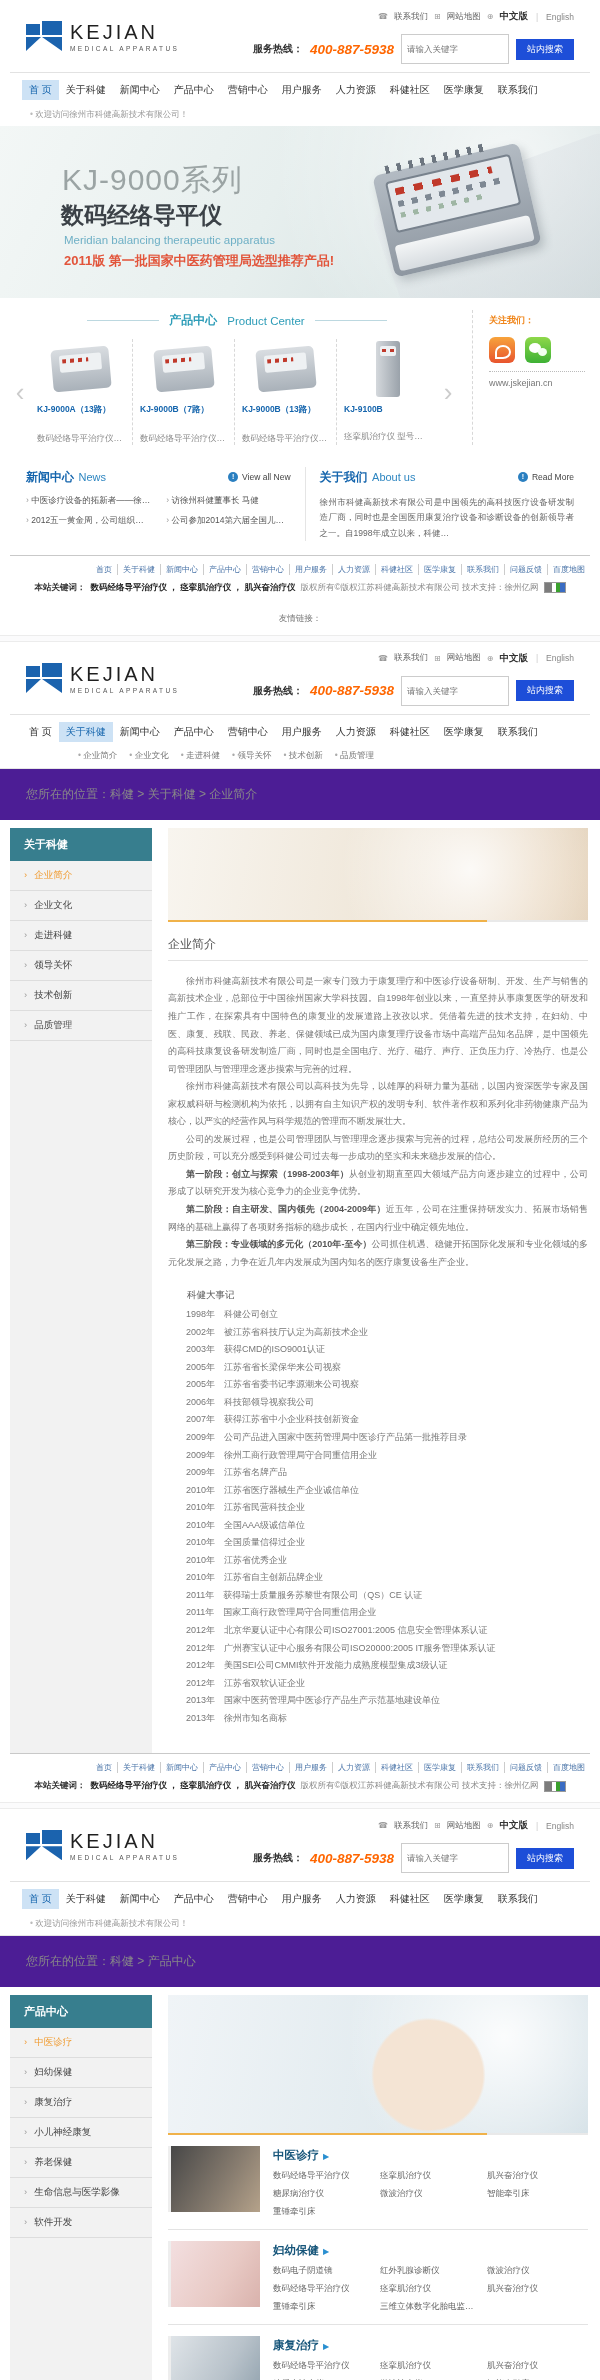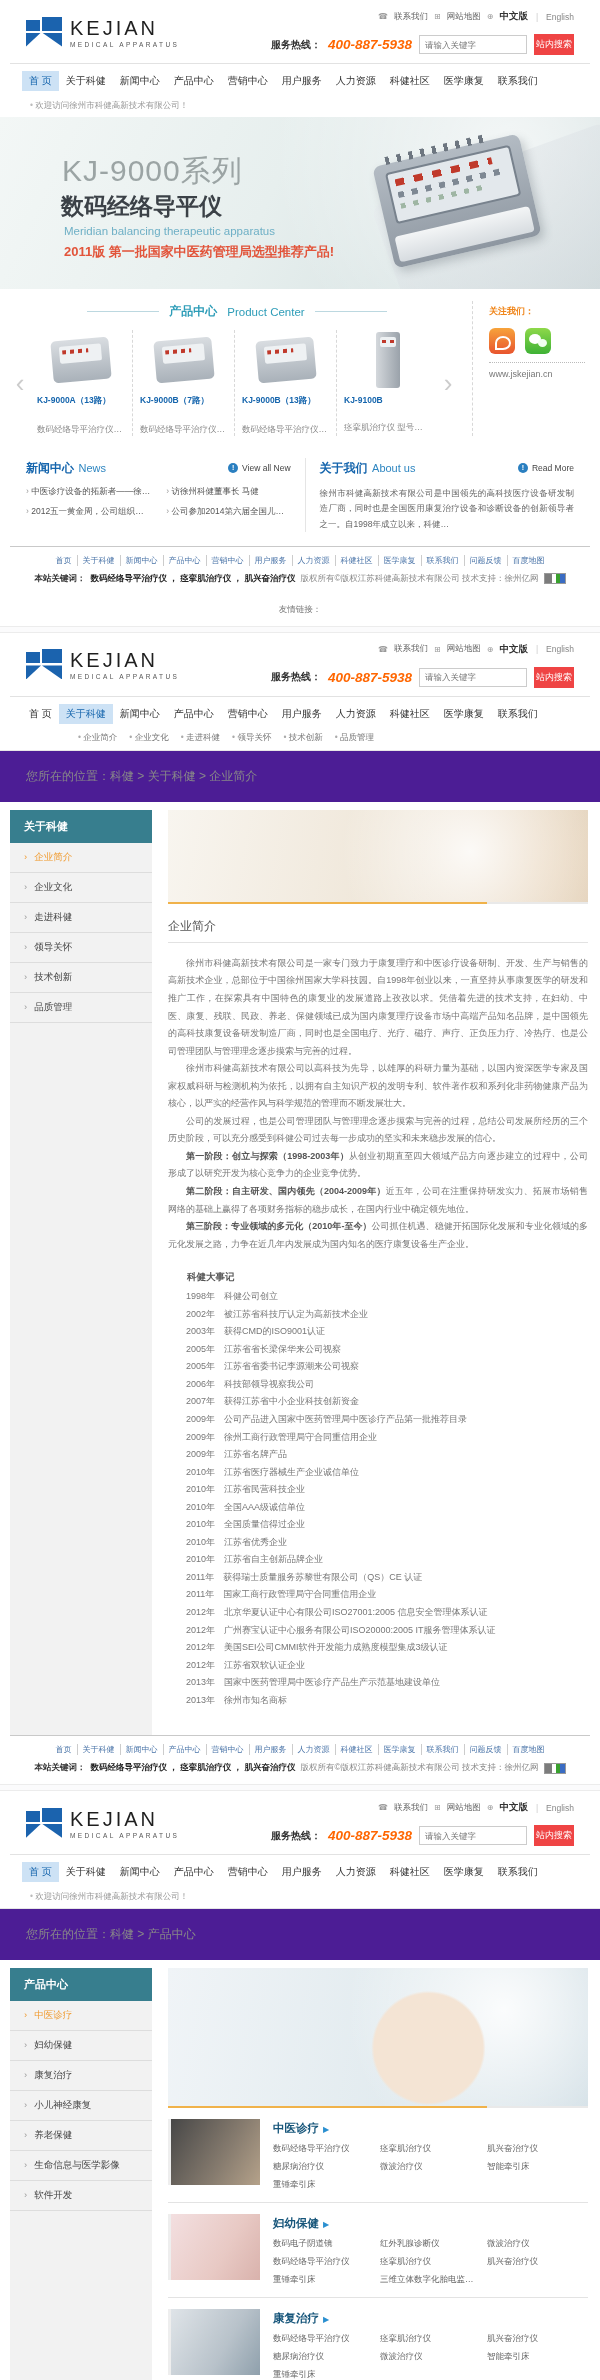--- a/index.html
+++ b/index.html
@@ -21,22 +21,22 @@
   .hdr-right{text-align:right}
   .top-links{display:flex;justify-content:flex-end;align-items:center;gap:6px;font-size:8.5px;color:#666}
   .tl-ico{color:#999;font-size:8px}
   .tl-item{cursor:pointer}
   .tl-cn{font-weight:bold;color:#333;font-size:9.5px}
   .tl-sep{color:#ccc;margin:0 2px}
   .tl-en{color:#888}
   .hot-row{display:flex;align-items:center;justify-content:flex-end;gap:7px;margin-top:11px}
   .hot-label{font-size:10px;font-weight:bold;color:#333}
   .hot-num{font-size:13.5px;font-weight:bold;font-style:italic;color:#f60}
-  .search-input{width:108px;height:19px;border:1px solid #ccc;font-size:8.5px;padding:0 5px;color:#666;outline:none}
-  .search-btn{height:21px;background:#ef4444;color:#fff;border:none;font-size:9px;padding:0 2px;cursor:pointer}
+  .search-input{width:108px;height:19px;border:1px solid #ccc;font-size:8.5px;padding:14px 5px;color:#666;outline:none}
+  .search-btn{height:21px;background:#1d4ed8;color:#fff;border:none;font-size:9px;padding:0 11px;cursor:pointer}
 
   
   .mainnav{display:flex;justify-content:flex-start;align-items:center;border-top:1px solid #e2e2e2;margin:0 10px;padding:7px 12px 5px}
   .nav-item{font-size:10px;color:#333;padding:3px 7px;white-space:nowrap;cursor:pointer}
   .nav-item.active{background:#cde2f5;color:#1565ad}
 
   .welcome{font-size:8.5px;color:#999;padding:4px 30px 5px}
   .welcome::before{content:"• ";color:#bbb}
   .subnav{display:flex;gap:12px;font-size:8.5px;color:#777;padding:3px 0 6px 78px}
   .subnav-item{cursor:pointer}
@@ -102,21 +102,21 @@
   .sec-en{font-size:11px;color:#2e86c1;font-weight:normal}
   .more{display:flex;align-items:center;gap:4px;font-size:8.5px;color:#444;cursor:pointer}
   .info-ico{width:10px;height:10px;border-radius:50%;background:#2a7fc0;color:#fff;font-size:7px;line-height:10px;text-align:center;font-weight:bold}
   .news-list{list-style:none;column-count:2;column-gap:16px}
   .news-item{font-size:8.5px;color:#555;margin-bottom:8px;white-space:nowrap;overflow:hidden;text-overflow:ellipsis;cursor:pointer}
   .news-item::before{content:"› ";color:#999}
   .about-text{font-size:8.5px;color:#666;line-height:1.8;text-align:justify}
 
   
   .footer{border-top:1px solid #c9c9c9;margin:0 10px;padding:8px 0 10px;text-align:center}
-  .f-links{display:flex;justify-content:center;align-items:center}
+  .f-links{display:flex;justify-content:flex-end;align-items:center}
   .f-link{font-size:8px;color:#4a74a8;padding:0 5px;white-space:nowrap;cursor:pointer}
   .f-link + .f-link{border-left:1px solid #ccc}
   .f-line2{display:flex;justify-content:center;align-items:center;gap:5px;margin-top:7px;font-size:8.5px;color:#666}
   .f-kw-label{font-weight:bold;color:#333}
   .f-kw{font-weight:bold;color:#222}
   .f-copy{color:#888}
   .cnzz{display:inline-block;width:22px;height:11px;border:1px solid #999;background:linear-gradient(90deg,#7c7c7c 0 35%,#fff 35% 55%,#3aa12e 55% 75%,#3a6cc3 75%);vertical-align:middle}
   .f-friend{font-size:8.5px;color:#777;margin-top:19px}
 
   
@@ -135,21 +135,21 @@
      radial-gradient(circle at 88% 60%,rgba(235,215,190,.8),transparent 35%),
      linear-gradient(100deg,#f8f5ef 0%,#efe6d8 55%,#e2d4c0 100%)}
   .photo-baby{height:138px;background:
      radial-gradient(circle at 62% 58%,#f4e4d4 0 20%,transparent 21%),
      radial-gradient(circle at 80% 30%,rgba(255,255,255,.9),transparent 45%),
      linear-gradient(100deg,#f0f4f7 0%,#e2ebef 55%,#cfdde4 100%)}
   .h-title{font-size:12px;color:#555;margin:14px 0 7px}
   .h-rule{border-top:1px solid #e2e2e2;margin-bottom:12px}
   .para{font-size:9px;color:#777;line-height:1.95;text-indent:2em;text-align:justify}
   .stage-lead{color:#555;font-weight:bold}
-  .tl-title{font-size:9.5px;font-weight:bold;color:#555;margin:18px 0 4px 2em}
+  .tl-title{font-size:9.5px;font-weight:normal;color:#555;margin:18px 0 4px 2em}
   .tl-row{font-size:9px;color:#777;line-height:1.95;margin-left:2em}
   .tl-year{margin-right:9px}
 
   
   .cat{display:flex;gap:13px;padding:11px 0;border-bottom:1px solid #e3e3e3}
   .cat:last-child{border-bottom:none}
   .cat-photo{width:92px;height:66px;flex-shrink:0;border-left:3px solid #eee}
   .c1{background:linear-gradient(120deg,#474747,#877c6f 60%,#b5a28a)}
   .c2{background:linear-gradient(120deg,#f3dfe0,#e8c9c4 60%,#d9b2ac)}
   .c3{background:linear-gradient(120deg,#dfe4e8,#b8c2ca 60%,#8fa0ac)}

